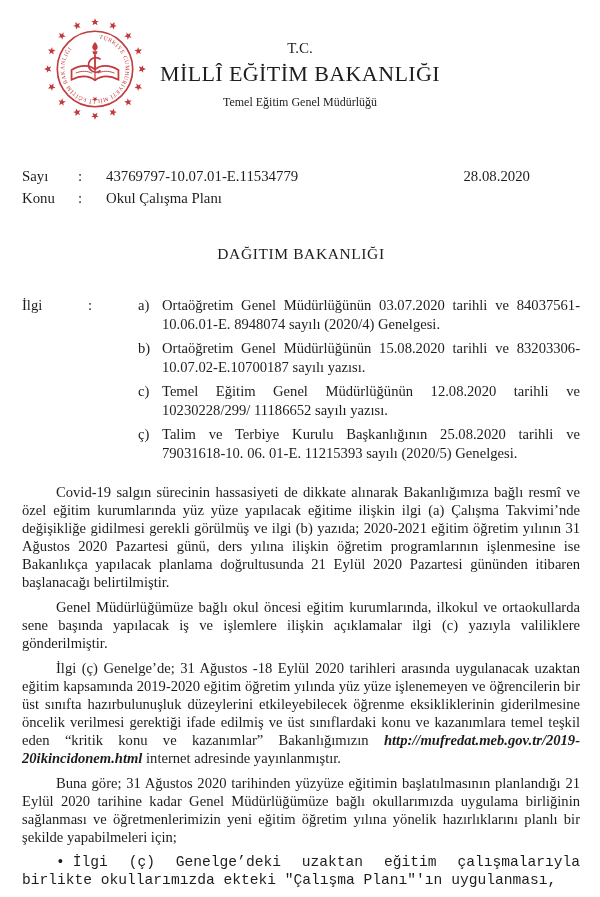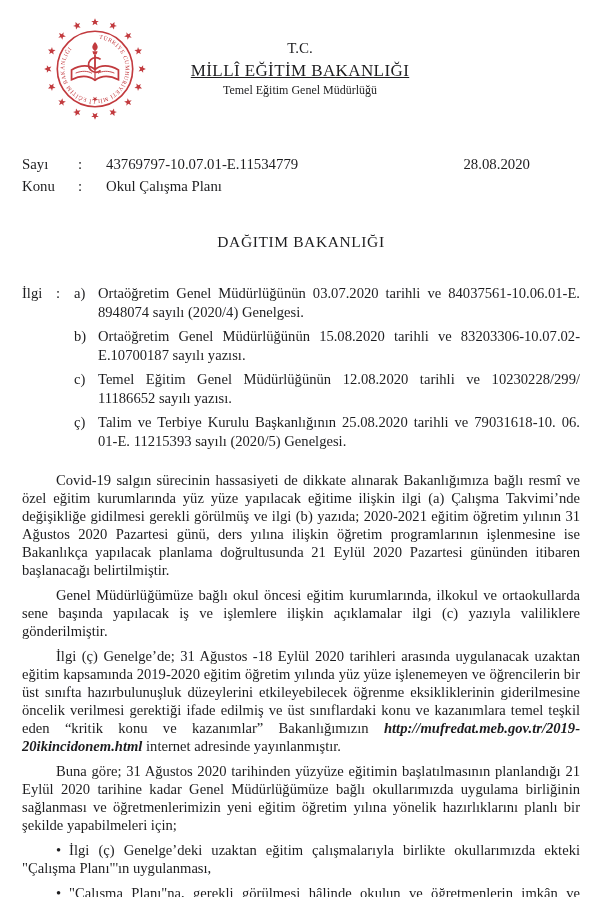--- a/index.html
+++ b/index.html
@@ -8,44 +8,44 @@
     margin:0 auto;overflow:hidden;
     font-family:"Liberation Serif","DejaVu Serif",serif;
     color:#1d1d1f;
   }
   .content{padding:0 20px 0 22px;}
   
   .emblem{position:absolute;left:42px;top:13px;width:106px;height:112px;}
   .emblem svg{width:100%;height:100%;}
   .letterhead{text-align:center;padding-top:39px;line-height:1.25;}
   .lh-tc{font-size:15px;margin-bottom:2px;}
-  .lh-ministry{font-size:17px;letter-spacing:.4px;margin-bottom:2px;text-decoration:underline;}
+  .lh-ministry{font-size:22px;letter-spacing:.4px;margin-bottom:8px;}
   .lh-directorate{font-size:12px;}
   
   .meta{margin-top:55px;display:flex;align-items:flex-start;font-size:14.8px;}
   .meta-rows{flex:0 0 auto;}
   .meta-row{display:flex;line-height:22px;gap:16px;}
   .meta-label{width:40px;}
   .meta-sep{width:12px;}
   .doc-date{margin-left:auto;margin-right:50px;line-height:22px;}
   
   .recipient{margin-top:36px;text-align:center;font-size:15.5px;letter-spacing:.6px;}
   
-  .refs{margin-top:33px;display:flex;font-size:14.6px;line-height:18.5px;}
+  .refs{margin-top:33px;display:flex;font-size:14.6px;line-height:18.5px;gap:32px;}
   .refs-label{width:34px;flex:0 0 auto;}
   .refs-sep{width:18px;flex:0 0 auto;text-align:left;}
   .refs-list{flex:1;}
   .ref-item{display:flex;margin-bottom:6px;}
   .ref-item:last-child{margin-bottom:0;}
   .ref-marker{width:24px;flex:0 0 auto;}
   .ref-text{flex:1;text-align:justify;}
   
   .body{margin-top:21px;font-size:14.6px;line-height:18px;}
   .body p{margin:0 0 7px;text-indent:34px;text-align:justify;}
-  .body p.bullet{margin-top:7px;margin-bottom:7px;}
+  .body p.bullet{margin-top:7px;margin-bottom:7px;font-family:Liberation Mono, monospace;}
   .bullet-glyph{padding-right:8px;}
   .doc-url{font-weight:bold;font-style:italic;}
 </style>
 </head>
 <body>
 
 <div class="page">
 
   <div class="emblem">
     <svg viewBox="0 0 104 104" xmlns="http://www.w3.org/2000/svg">

